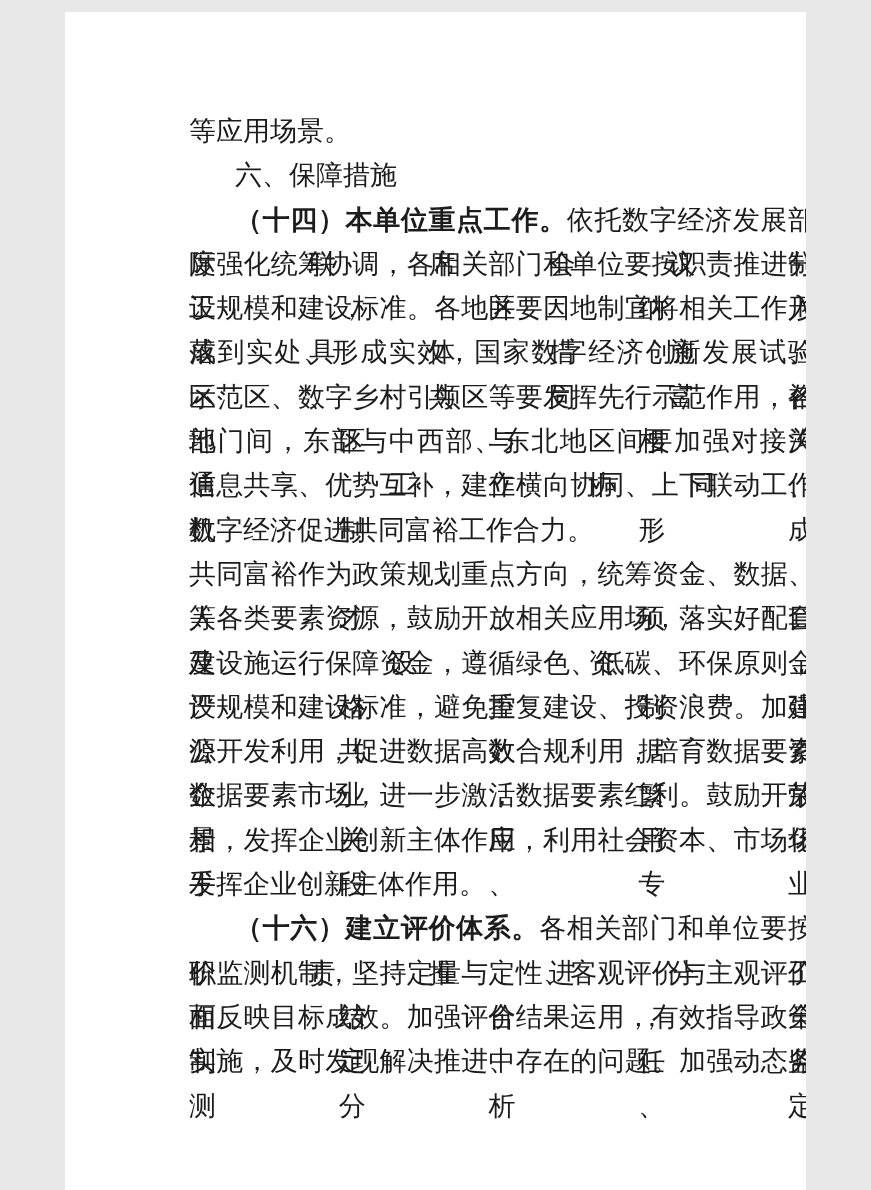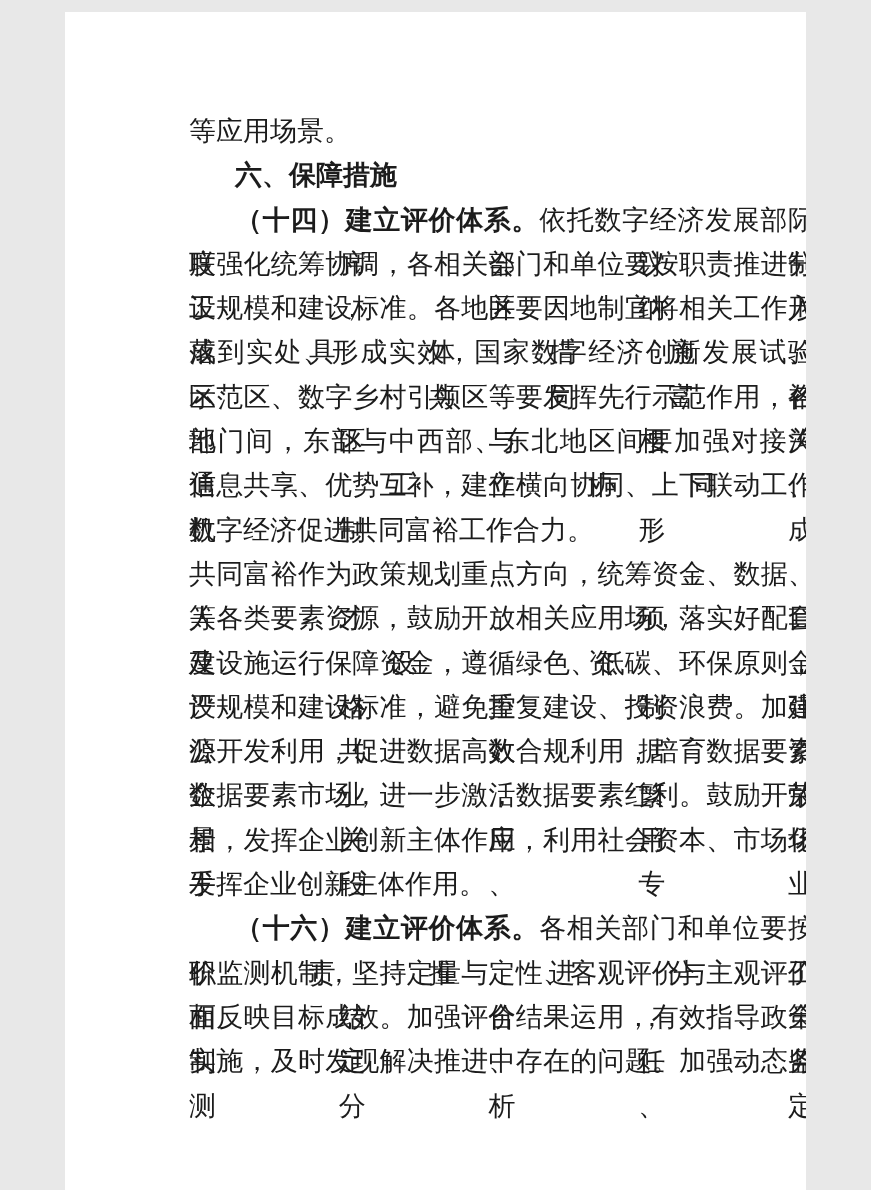--- a/index.html
+++ b/index.html
@@ -31,35 +31,35 @@
   }
   .line.indent {
     text-indent: 46px;
   }
   .line.justify {
     text-align: justify;
     text-align-last: justify;
     text-justify: inter-character;
   }
   .line.heading {
-    font-weight: bold;
+    font-weight: normal;
     font-family: "Liberation Sans", sans-serif;
   }
   .line .lead {
     font-weight: bold;
   }
 </style>
 </head>
 <body>
 
 <div class="page" style="background: rgb(255, 255, 255); color: rgb(28, 28, 28);">
   <div class="content">
       <div class="line"><span>等应用场景。</span></div>
       <div class="line heading indent"><span>六、保障措施</span></div>
-      <div class="line indent justify"><span class="lead">（十四）建立评价体系。</span><span>依托数字经济发展部际联席会议制</span></div>
+      <div class="line indent justify"><span class="lead">（十四）本单位重点工作。</span><span>依托数字经济发展部际联席会议制</span></div>
       <div class="line justify"><span>度强化统筹协调，各相关部门和单位要按职责推进分工，并纳入</span></div>
       <div class="line justify"><span>设规模和建设标准。各地区要因地制宜将相关工作形成具体措施、</span></div>
       <div class="line justify"><span>落到实处、形成实效，国家数字经济创新发展试验区、共同富裕</span></div>
       <div class="line justify"><span>示范区、数字乡村引领区等要发挥先行示范作用，各地区与相关</span></div>
       <div class="line justify"><span>部门间，东部与中西部、东北地区间要加强对接沟通、工作协同、</span></div>
       <div class="line justify"><span>信息共享、优势互补，建立横向协同、上下联动工作机制，形成</span></div>
       <div class="line"><span>数字经济促进共同富裕工作合力。</span></div>
       <div class="line justify"><span>共同富裕作为政策规划重点方向，统筹资金、数据、人才、项目</span></div>
       <div class="line justify"><span>等各类要素资源，鼓励开放相关应用场，落实好配套建设资金</span></div>
       <div class="line justify"><span>及设施运行保障资金，遵循绿色、低碳、环保原则，严格控制建</span></div>

